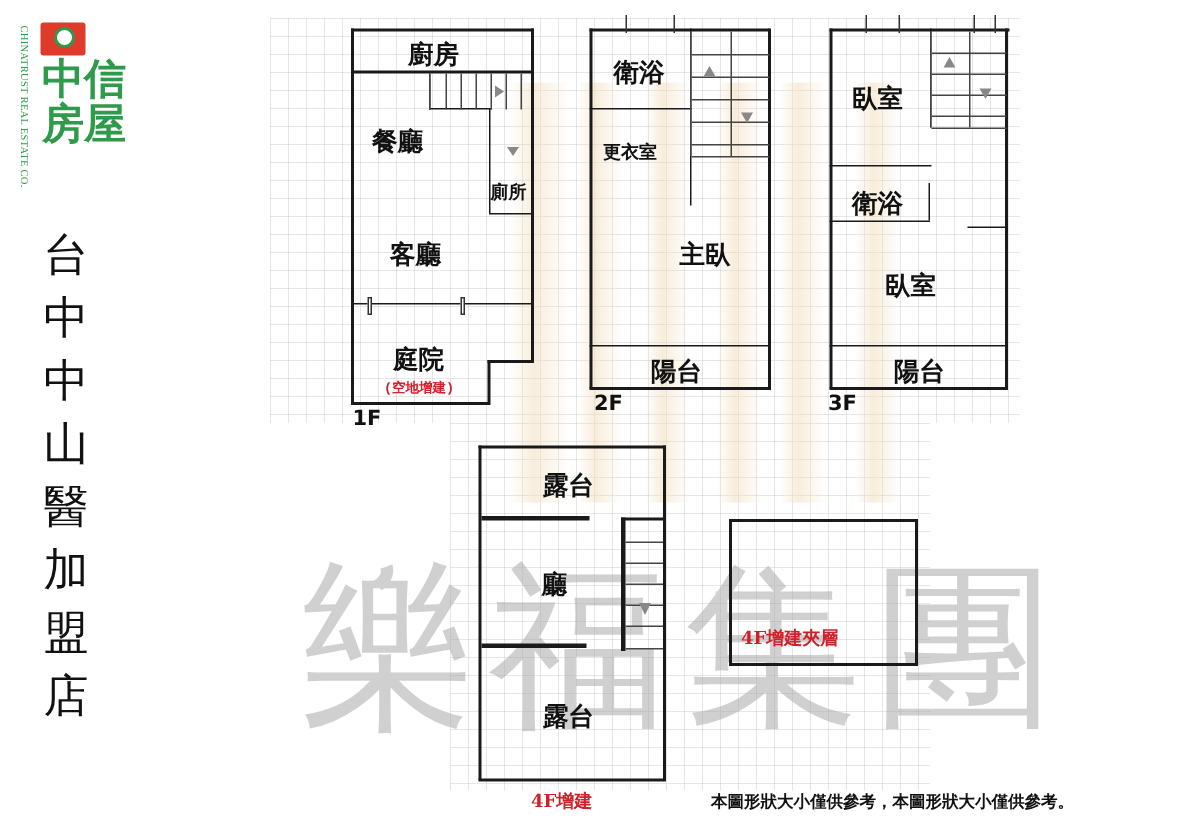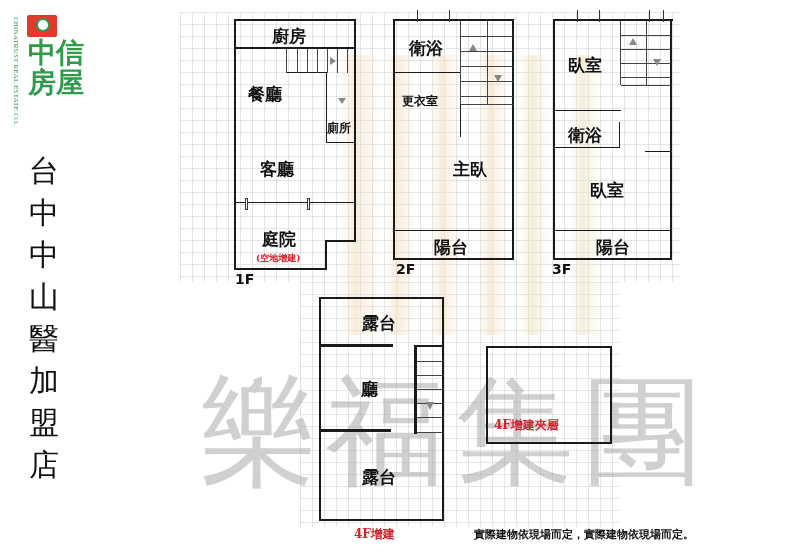--- a/index.html
+++ b/index.html
@@ -22,21 +22,21 @@
   .logo-mark .inner { position: absolute; left: 9px; top: 3px; width: 14px; height: 14px; border-radius: 50%; background: #fff; border: 2px solid #2e9a4a; }
   .logo-vert { position: absolute; left: 10px; top: 17px; width: 10px; height: 110px; writing-mode: vertical-rl; font-family: "Liberation Serif", serif; font-size: 7px; color: #2e9a4a; letter-spacing: 0.2px; white-space: nowrap; }
   .logo-text { position: absolute; left: 28px; top: 38px; width: 60px; font-family: "DejaVu Sans", sans-serif; font-weight: bold; color: #2e9a4a; font-size: 28px; line-height: 30px; }
 
   .side-title { position: absolute; left: 24px; top: 150px; width: 40px; font-family: "DejaVu Serif", serif; font-size: 30px; line-height: 42px; color: #111; text-align: center; }
 
   .wall { position: absolute; background: #1a1a1a; }
   .room { position: absolute; font-weight: bold; font-size: 17px; color: #111; text-align: center; white-space: nowrap; }
   .room.sm { font-size: 12px; }
   .room.red { color: #d0202a; }
-  .room.tiny { font-size: 9px; }
+  .room.tiny { font-size: 9px; font-family: Liberation Mono, monospace; }
   .flabel { position: absolute; font-family: "DejaVu Sans", sans-serif; font-weight: bold; font-size: 14px; color: #111; }
 
   .stair { position: absolute; border-left: 1px solid #444; }
   .stair .step { position: absolute; background: #444; }
   .arrow { position: absolute; width: 0; height: 0; }
   .door-tick { position: absolute; width: 1px; background: #333; }
 
   .note { position: absolute; left: 474px; top: 527px; font-family: "DejaVu Serif", serif; font-size: 11px; font-weight: bold; color: #111; white-space: nowrap; }
   .red-label { position: absolute; font-family: "DejaVu Serif", serif; font-weight: bold; font-size: 12px; color: #d0202a; white-space: nowrap; }
 </style>
@@ -204,13 +204,13 @@
 </div>
 
 <div>
   <div class="wall" style="left:486px;top:346px;width:126px;height:2px;"></div>
   <div class="wall" style="left:486px;top:346px;width:2px;height:98px;"></div>
   <div class="wall" style="left:610px;top:346px;width:2px;height:98px;"></div>
   <div class="wall" style="left:486px;top:442px;width:126px;height:2px;"></div>
   <div class="red-label" style="left:494px;top:389px;margin-top:28px;">4F增建夾層</div>
 </div>
 
-<div class="note">實際建物依現場而定，實際建物依現場而定。</div>
+<div class="note">本圖形狀大小僅供參考，本圖形狀大小僅供參考。</div>
 
 </body></html>

